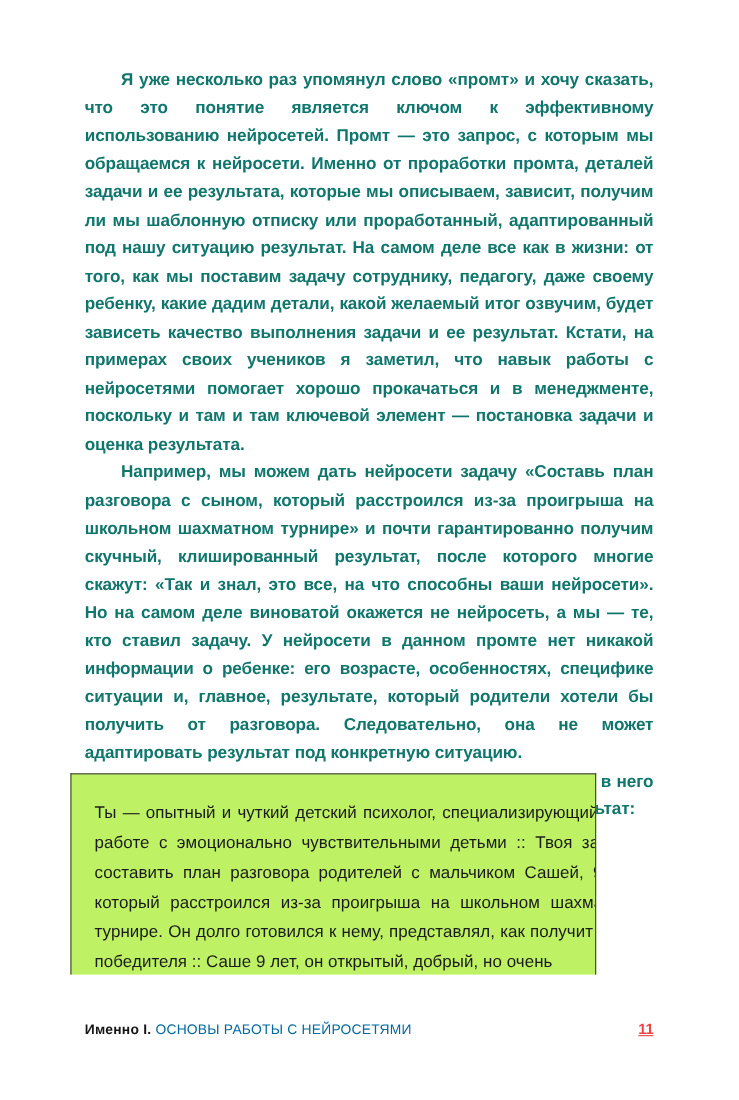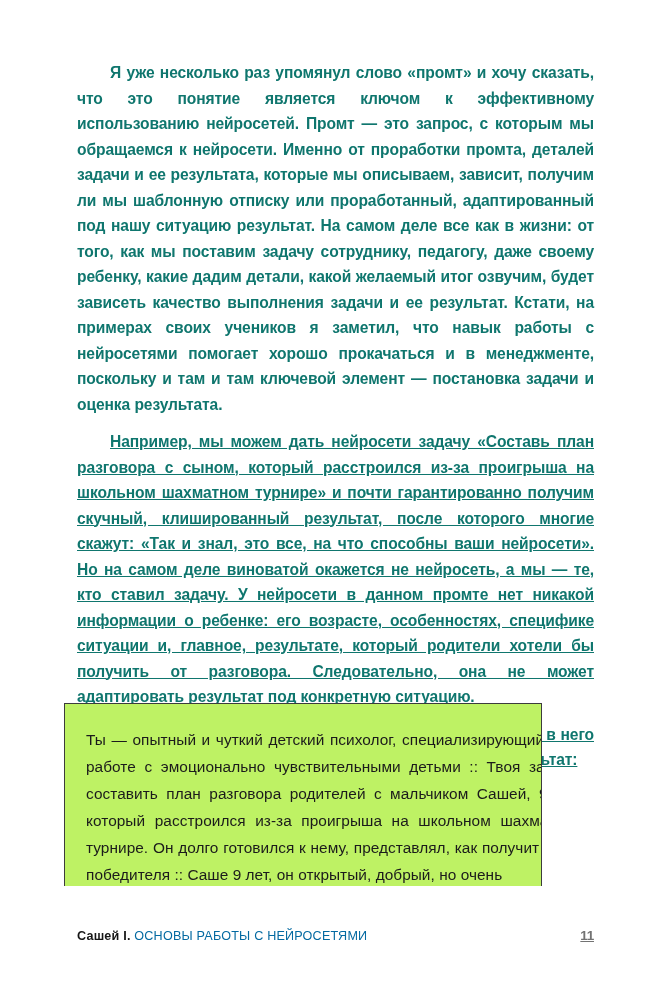--- a/index.html
+++ b/index.html
@@ -36,22 +36,21 @@
     text-align: justify;
     text-justify: inter-word;
     text-indent: 33px;
     letter-spacing: -0.1px;
     font-weight: 600;
     color: #0f766e;
     word-spacing: 0.1px;
     hyphens: manual;
   }
   .para + .para {
-    margin-top: 12px;
-    text-decoration: underline;
+    margin-top: 0px;
   }
 
   
   .promptbox {
     position: absolute;
     left: 64px;
     top: 703px;
     width: 478px;
     height: 183px;
     box-sizing: border-box;
@@ -99,21 +98,21 @@
     font-weight: 700;
     color: #161616;
   }
   .footer-title {
     font-weight: 400;
     color: #0369a1;
   }
   .footer-pageno {
     font-size: 13.5px;
     font-weight: 700;
-    color: #737373;
+    color: #ef4444;
     letter-spacing: -0.3px;
     text-decoration: underline;
   }
 </style>
 </head>
 <body>
 
 <div class="page">
 
   <div class="content">
@@ -123,19 +122,19 @@
   </div>
 
   <div class="promptbox">
     <div class="promptbox-inner">
       <p class="prompt-text">Ты — опытный и чуткий детский психолог, специализирующийся на работе с эмоционально чувствительными детьми :: Твоя задача: составить план разговора родителей с мальчиком Сашей, 9 лет, который расстроился из-за проигрыша на школьном шахматном турнире. Он долго готовился к нему, представлял, как получит кубок победителя :: Саше 9 лет, он открытый, добрый, но очень</p>
     </div>
   </div>
 
   <div class="footer">
     <div class="footer-left">
-      <span class="footer-part">Сашей I.</span>
+      <span class="footer-part">Именно I.</span>
       <span class="footer-title">ОСНОВЫ РАБОТЫ С НЕЙРОСЕТЯМИ</span>
     </div>
     <div class="footer-pageno">11</div>
   </div>
 
 </div>
 
 </body></html>

